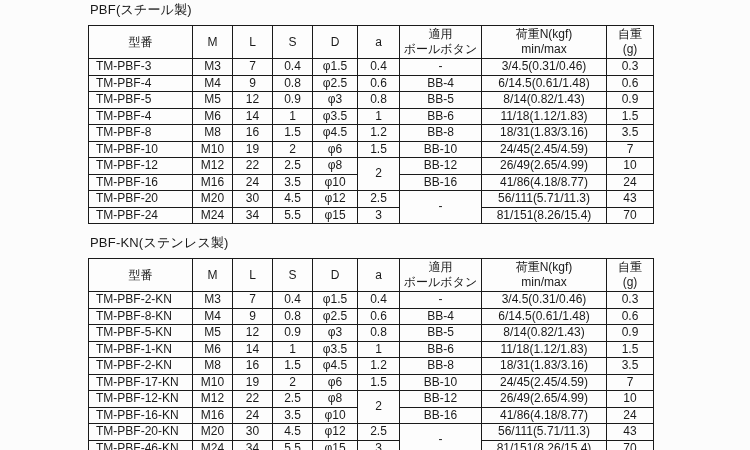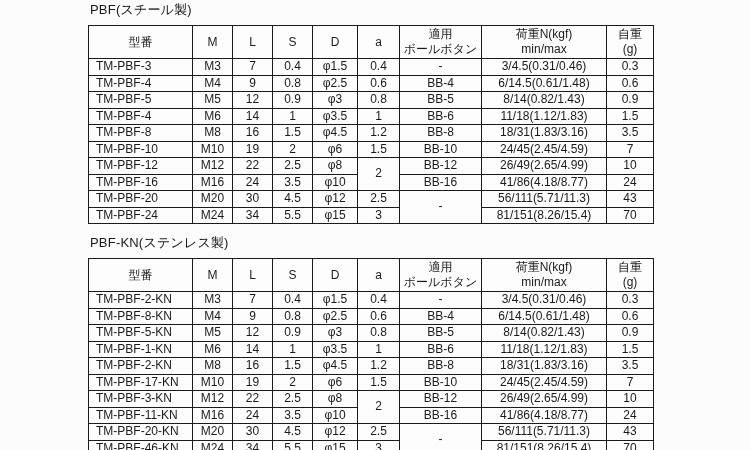--- a/index.html
+++ b/index.html
@@ -297,32 +297,32 @@
             <td>M10</td>
             <td>19</td>
             <td>2</td>
             <td>φ6</td>
             <td>1.5</td>
             <td>BB-10</td>
             <td>24/45(2.45/4.59)</td>
             <td>7</td>
           </tr>
           <tr>
-            <td class="c-model">TM-PBF-3-KN</td>
+            <td class="c-model">TM-PBF-12-KN</td>
             <td>M12</td>
             <td>22</td>
             <td>2.5</td>
             <td>φ8</td>
             <td rowspan="2">2</td>
             <td>BB-12</td>
             <td>26/49(2.65/4.99)</td>
             <td>10</td>
           </tr>
           <tr>
-            <td class="c-model">TM-PBF-11-KN</td>
+            <td class="c-model">TM-PBF-16-KN</td>
             <td>M16</td>
             <td>24</td>
             <td>3.5</td>
             <td>φ10</td>
             <td>BB-16</td>
             <td>41/86(4.18/8.77)</td>
             <td>24</td>
           </tr>
           <tr>
             <td class="c-model">TM-PBF-20-KN</td>

